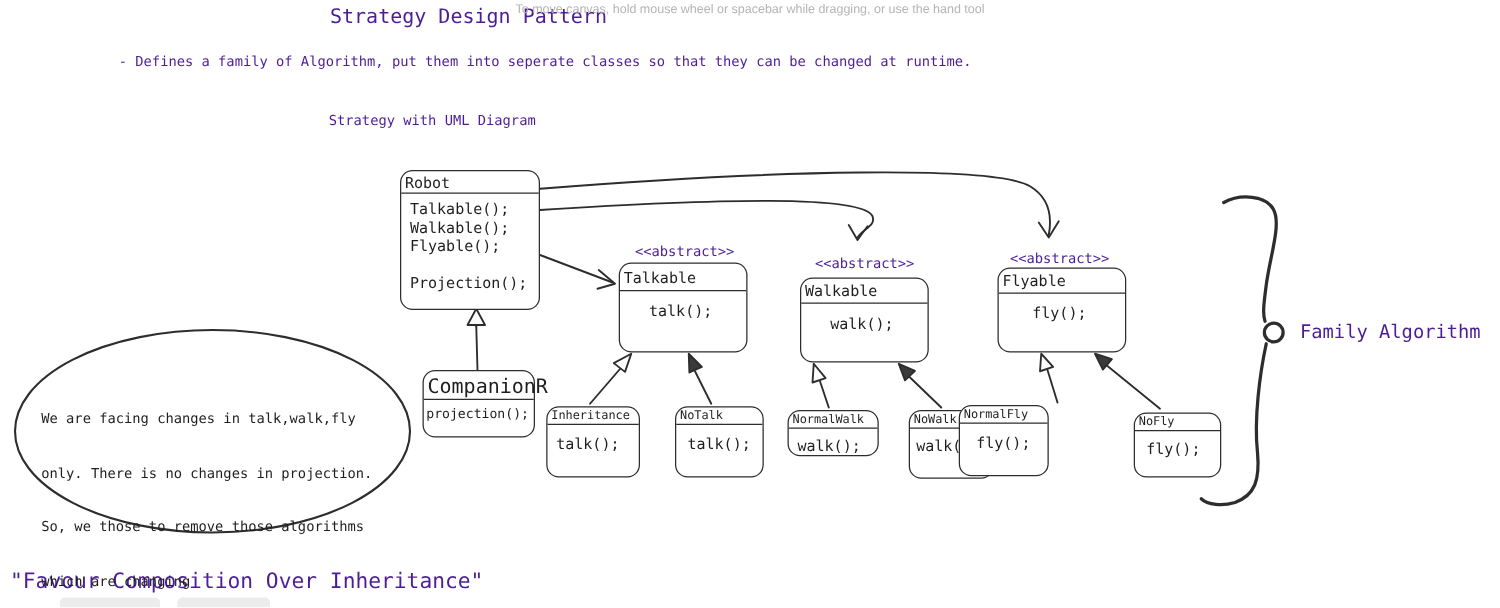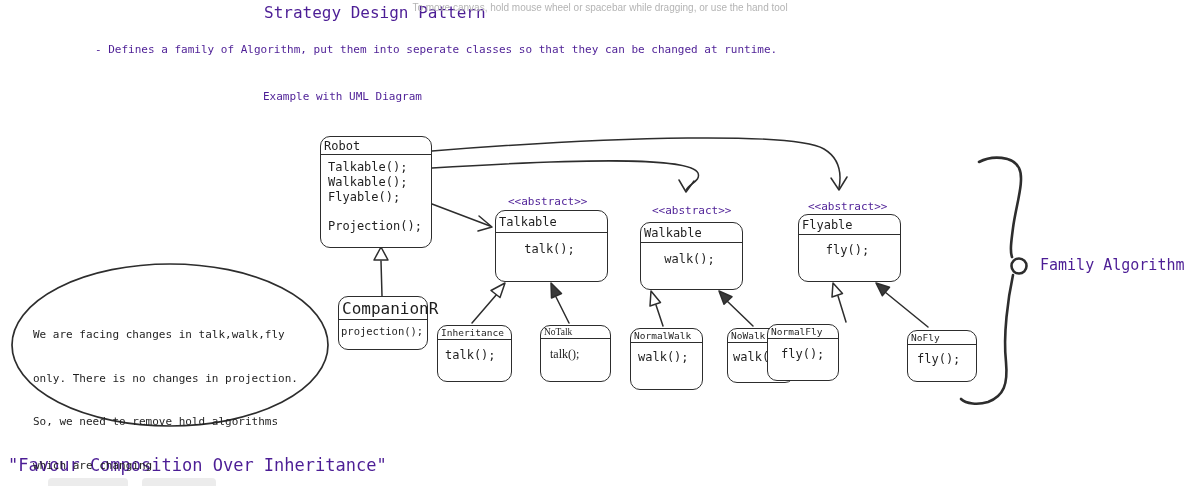--- a/index.html
+++ b/index.html
@@ -84,28 +84,28 @@
       <path d="M 979 162 C 992 155, 1013 156, 1019 168 C 1025 180, 1016 205, 1013 228 C 1011 243, 1010 251, 1012 257"></path>
       <circle cx="1019" cy="266" r="7.5"></circle>
       <path d="M 1013 275 C 1008 298, 1003 335, 1006 362 C 1008 384, 1004 396, 988 402 C 978 405, 966 404, 961 399"></path>
     </g>
   </svg>
 
   <div class="hint">To move canvas, hold mouse wheel or spacebar while dragging, or use the hand tool</div>
 
   <div class="txt board-title">Strategy Design Pattern</div>
   <div class="txt definition">- Defines a family of Algorithm, put them into seperate classes so that they can be changed at runtime.</div>
-  <div class="txt example-label">Example with UML Diagram</div>
+  <div class="txt example-label">Strategy with UML Diagram</div>
   <div class="txt family-label">Family Algorithm</div>
   <div class="txt quote">"Favour Composition Over Inheritance"</div>
 
   <div class="note-block">
     <div>We are facing changes in talk,walk,fly</div>
     <div>only. There is no changes in projection.</div>
-    <div>So, we need to remove hold algorithms</div>
+    <div>So, we those to remove those algorithms</div>
     <div>which are changing</div>
     
     
   </div>
 
   <div class="uml-box" style="left:320px; top:136px; width:112px; height:112px;">
     <div class="t">Robot</div>
     <div class="b">
       <div>Talkable();</div>
       <div>Walkable();</div>
@@ -116,46 +116,46 @@
 
   <div class="uml-box" style="left:338px; top:296px; width:90px; height:54px;">
     <div class="t" style="font-size:16px">CompanionR</div>
     <div class="b" style="font-size:10.5px; padding:4px 1px 1px 2px;">projection();</div>
   </div>
 
   <div class="txt stereotype" style="left:508px; top:195px;">&lt;&lt;abstract&gt;&gt;</div>
   <div class="txt stereotype" style="left:652px; top:204px;">&lt;&lt;abstract&gt;&gt;</div>
   <div class="txt stereotype" style="left:808px; top:200px;">&lt;&lt;abstract&gt;&gt;</div>
 
-  <div class="uml-box" style="left:495px; top:210px; width:113px; height:72px;">
+  <div class="uml-box" style="left:495px; top:210px; width:103px; height:72px;">
     <div class="t" style="padding:4px 3px 3px">Talkable</div>
     <div class="b center" style="padding-top:9px">talk();</div>
   </div>
 
   <div class="uml-box" style="left:640px; top:222px; width:103px; height:68px;">
     <div class="t" style="padding:3px 3px 2px">Walkable</div>
     <div class="b center" style="padding-top:9px">walk();</div>
   </div>
 
   <div class="uml-box" style="left:798px; top:214px; width:103px; height:68px;">
     <div class="t" style="padding:3px 3px 2px">Flyable</div>
     <div class="b center" style="padding-top:8px">fly();</div>
   </div>
 
   <div class="uml-box small-title" style="left:437px; top:325px; width:75px; height:57px;">
     <div class="t">Inheritance</div>
     <div class="b" style="padding-top:8px">talk();</div>
   </div>
 
-  <div class="uml-box small-title" style="left:540px; top:325px; width:71px; height:57px;font-family:Liberation Serif, serif;">
+  <div class="uml-box small-title" style="left:540px; top:325px; width:71px; height:57px;">
     <div class="t">NoTalk</div>
     <div class="b" style="padding-top:8px; padding-left:9px">talk();</div>
   </div>
 
-  <div class="uml-box small-title" style="left:630px; top:328px; width:73px; height:62px;">
+  <div class="uml-box small-title" style="left:630px; top:328px; width:73px; height:37px;">
     <div class="t">NormalWalk</div>
     <div class="b" style="padding-top:7px">walk();</div>
   </div>
 
   <div class="uml-box small-title" style="left:727px; top:328px; width:68px; height:55px;">
     <div class="t">NoWalk</div>
     <div class="b" style="padding-top:7px; padding-left:5px">walk();</div>
   </div>
 
   <div class="uml-box small-title" style="left:767px; top:324px; width:72px; height:57px;">

